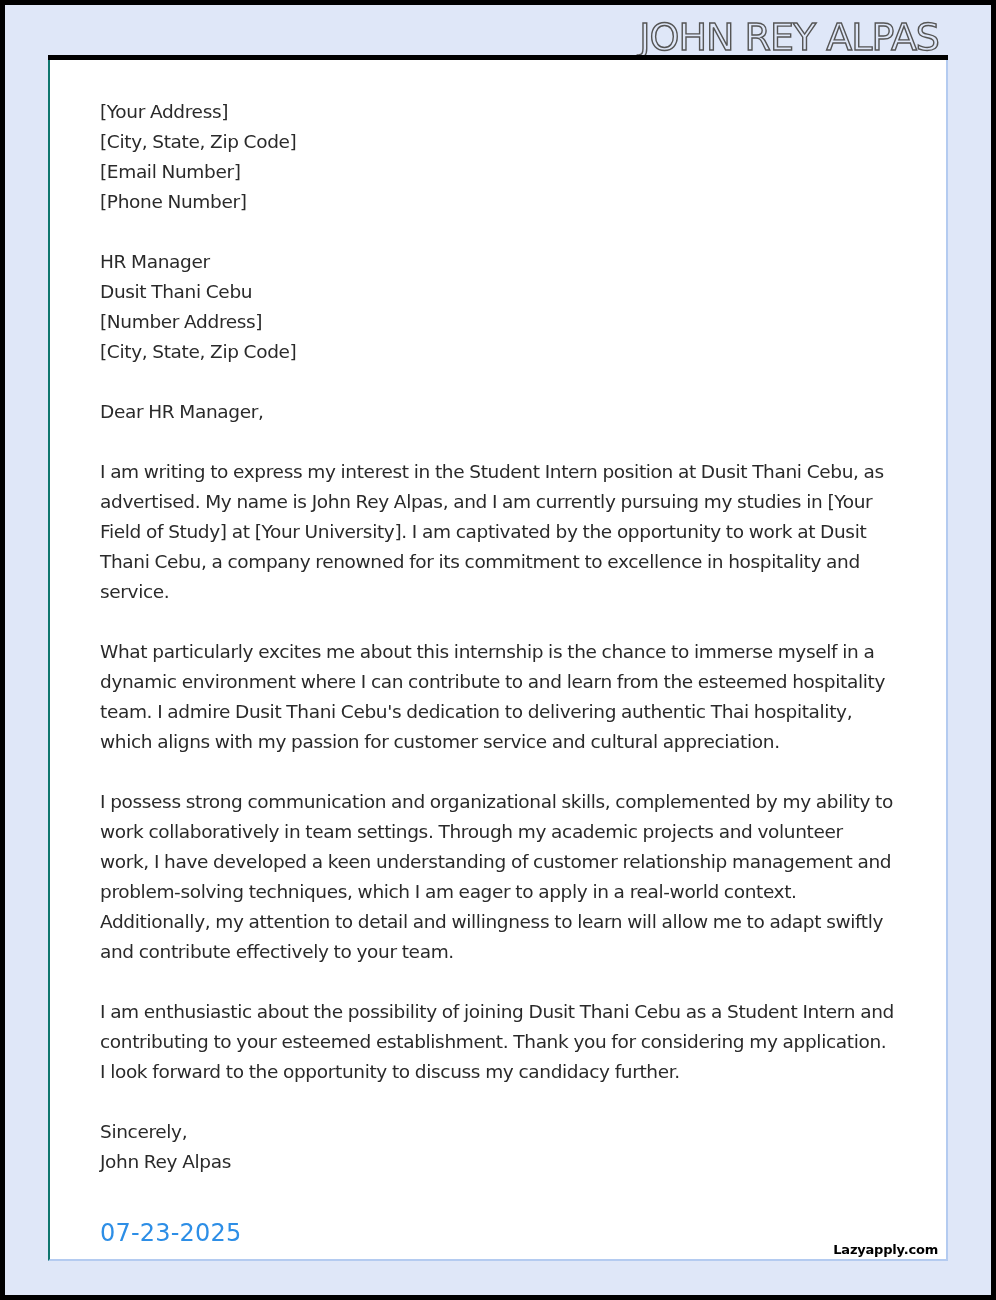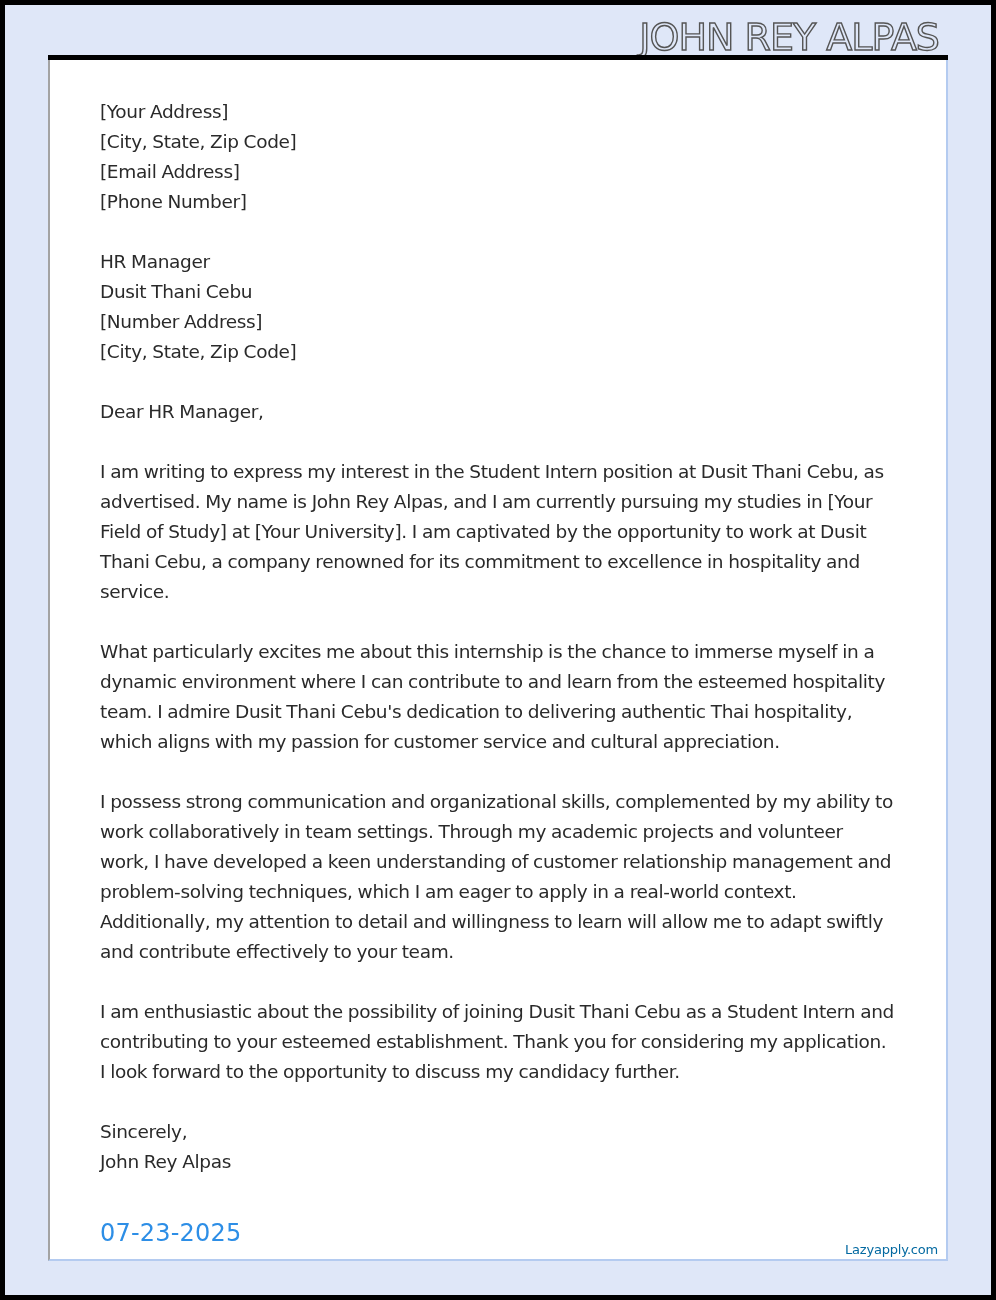--- a/index.html
+++ b/index.html
@@ -30,21 +30,21 @@
     .rule {
       position: absolute;
       left: 48px; width: 900px; top: 55px; height: 5px;
       background: #000;
     }
     .page {
       position: absolute;
       left: 48px; top: 60px;
       width: 896px; height: 1199px;
       background: #fff;
-      border-left: 2px solid #a3a3a3;
+      border-left: 2px solid #0f766e;
       border-right: 2px solid #b4cbf0;
       border-bottom: 2px solid #b4cbf0;
     }
     .content {
       position: absolute;
       left: 50px; top: 37px; right: 50px;
       font-size: 18.5px;
       line-height: 30px;
       color: #2a2a2a;
       letter-spacing: -0.35px;
@@ -57,38 +57,39 @@
       position: absolute;
       left: 50px; top: 1159px;
       font-size: 24px;
       color: #2d8ee6;
       letter-spacing: 0.2px;
     }
     .footer-mark {
       position: absolute;
       right: 8px; bottom: 2px;
       font-size: 13px;
-      color: #0369a1;
+      color: #000000;
       letter-spacing: -0.2px;
+      font-weight: bold;
     }
   </style>
 </head>
 <body>
 
 <div class="frame">
   <div class="name-heading">JOHN REY ALPAS</div>
 </div>
 <div class="rule"></div>
 
 <div class="page">
   <div class="content">
     <div class="block">
       <span class="line">[Your Address]</span>
       <span class="line">[City, State, Zip Code]</span>
-      <span class="line">[Email Address]</span>
+      <span class="line">[Email Number]</span>
       <span class="line">[Phone Number]</span>
     </div>
     <div class="block">
       <span class="line">HR Manager</span>
       <span class="line">Dusit Thani Cebu</span>
       <span class="line">[Number Address]</span>
       <span class="line">[City, State, Zip Code]</span>
     </div>
     <div class="block">Dear HR Manager,</div>
     <p class="para">I am writing to express my interest in the Student Intern position at Dusit Thani Cebu, as advertised. My name is John Rey Alpas, and I am currently pursuing my studies in [Your Field of Study] at [Your University]. I am captivated by the opportunity to work at Dusit Thani Cebu, a company renowned for its commitment to excellence in hospitality and service.</p>

